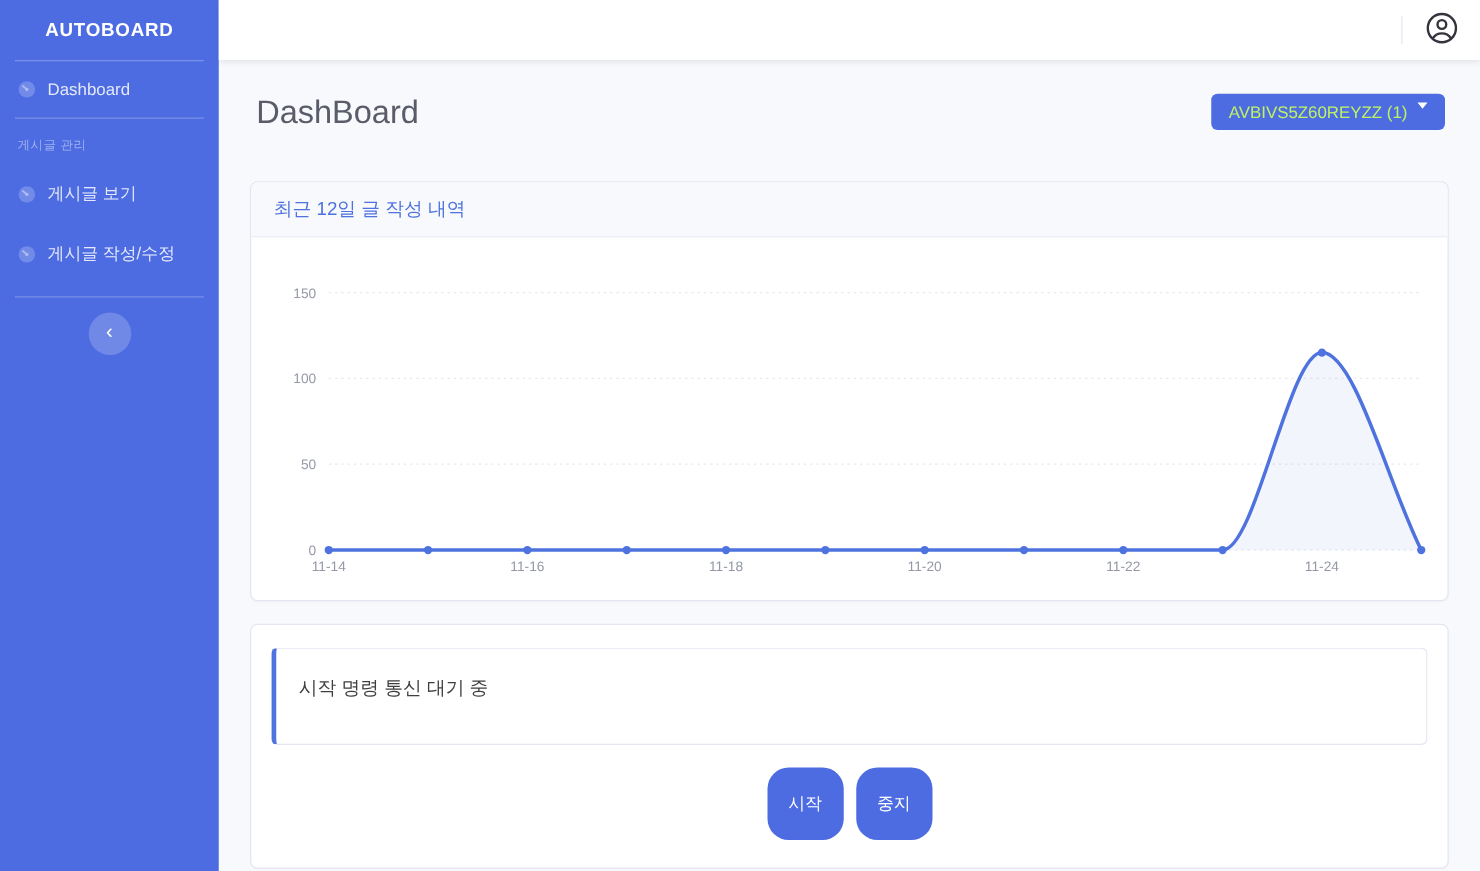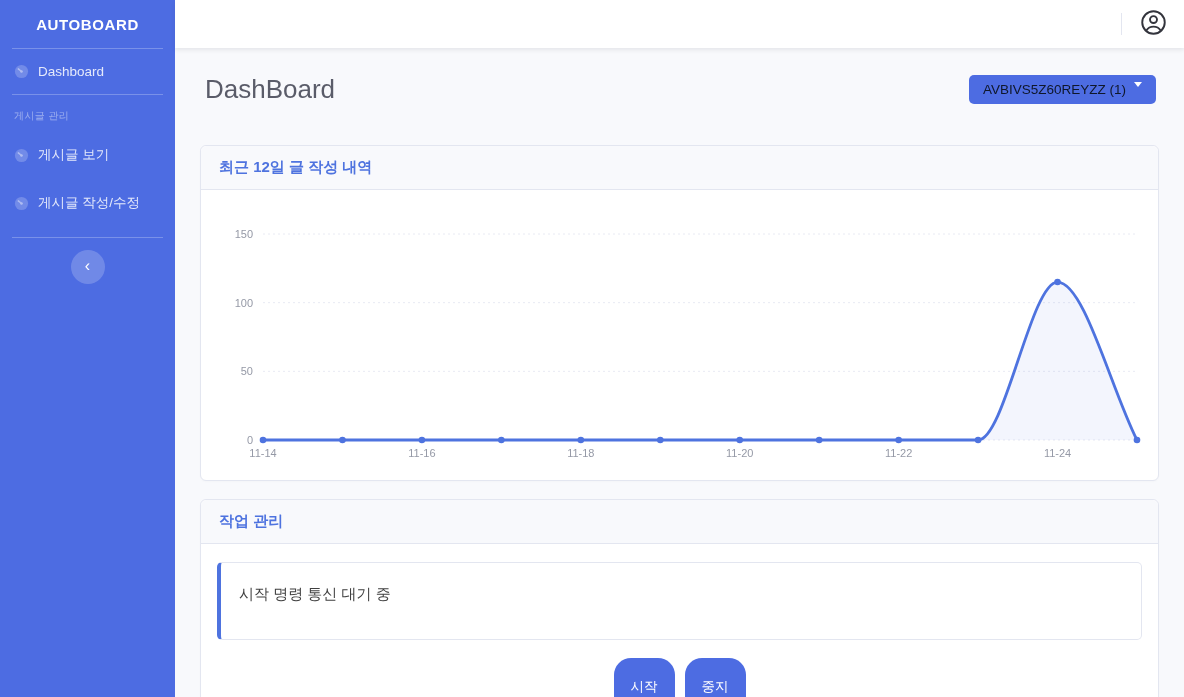--- a/index.html
+++ b/index.html
@@ -30,29 +30,29 @@
   
   .main-col{flex:1;display:flex;flex-direction:column;min-width:0}
   .topbar{height:48px;background:#fff;display:flex;align-items:center;justify-content:flex-end;
     padding:0 16px;box-shadow:0 2px 4px rgba(58,59,69,.10);position:relative;z-index:2}
   .topbar-divider{width:1px;height:22px;background:var(--border);margin-right:16px}
   .user-btn{width:30px;height:30px;border:none;background:transparent;padding:0;cursor:pointer;
     display:flex;align-items:center;justify-content:center}
   .page{flex:1;padding:26px 25px 0;overflow:hidden}
   .heading-row{display:flex;justify-content:space-between;align-items:center;margin:0 3px 40px 5px}
   .page-title{font-size:26px;font-weight:400;color:var(--title-text)}
-  .account-btn{background:var(--accent);color:#0f172a;border:none;border-radius:5px;
+  .account-btn{background:var(--accent);color:#bef264;border:none;border-radius:5px;
     padding:7px 14px;font-size:13.5px;display:flex;align-items:flex-start;gap:8px;cursor:pointer}
   .caret-down{width:0;height:0;border-left:4px solid transparent;border-right:4px solid transparent;
     border-top:5px solid #fff;display:inline-block}
   
   .card{background:#fff;border:1px solid var(--border);border-radius:6px;margin-bottom:18px;
     box-shadow:0 1px 2px rgba(0,0,0,.02)}
   .card-header{padding:12px 18px;background:var(--page-bg);border-bottom:1px solid var(--border);
-    border-radius:6px 6px 0 0;color:var(--card-title);font-weight:700;font-size:15px}
+    border-radius:6px 6px 0 0;color:var(--card-title);font-weight:400;font-size:15px}
   .chart-body{padding:14px 14px 4px}
   .chart-body svg{display:block}
   .task-body{padding:18px 16px 0}
   .status-box{border:1px solid var(--border);border-left:4px solid var(--chart-line);
     border-radius:5px;min-height:78px;padding:22px 18px;color:#404040;font-size:15px;background:#fff}
   .task-buttons{display:flex;justify-content:center;gap:10px;padding:18px 0 22px}
   .pill-btn{background:var(--accent);color:#fff;border:none;border-radius:17px;
     padding:20px 17px;font-size:13.5px;cursor:pointer;white-space:nowrap}
 </style>
 </head>
@@ -162,21 +162,20 @@
             <circle cx="604.1818181818181" cy="236" r="3.3" fill="#4e73df"></circle>
             <circle cx="683.6363636363636" cy="236" r="3.3" fill="#4e73df"></circle>
             <circle cx="763.0909090909091" cy="236" r="3.3" fill="#4e73df"></circle>
             <circle cx="842.5454545454545" cy="78.06666666666666" r="3.3" fill="#4e73df"></circle>
             <circle cx="922" cy="236" r="3.3" fill="#4e73df"></circle>
           </svg>
       </div>
     </section>
 
     <section class="card">
-      <div class="card-header">작업 관리</div>
       <div class="task-body">
         <div class="status-box">
           <span>시작 명령 통신 대기 중</span>
         </div>
         <div class="task-buttons">
           <button class="pill-btn">시작</button>
           <button class="pill-btn">중지</button>
         </div>
       </div>
     </section>

